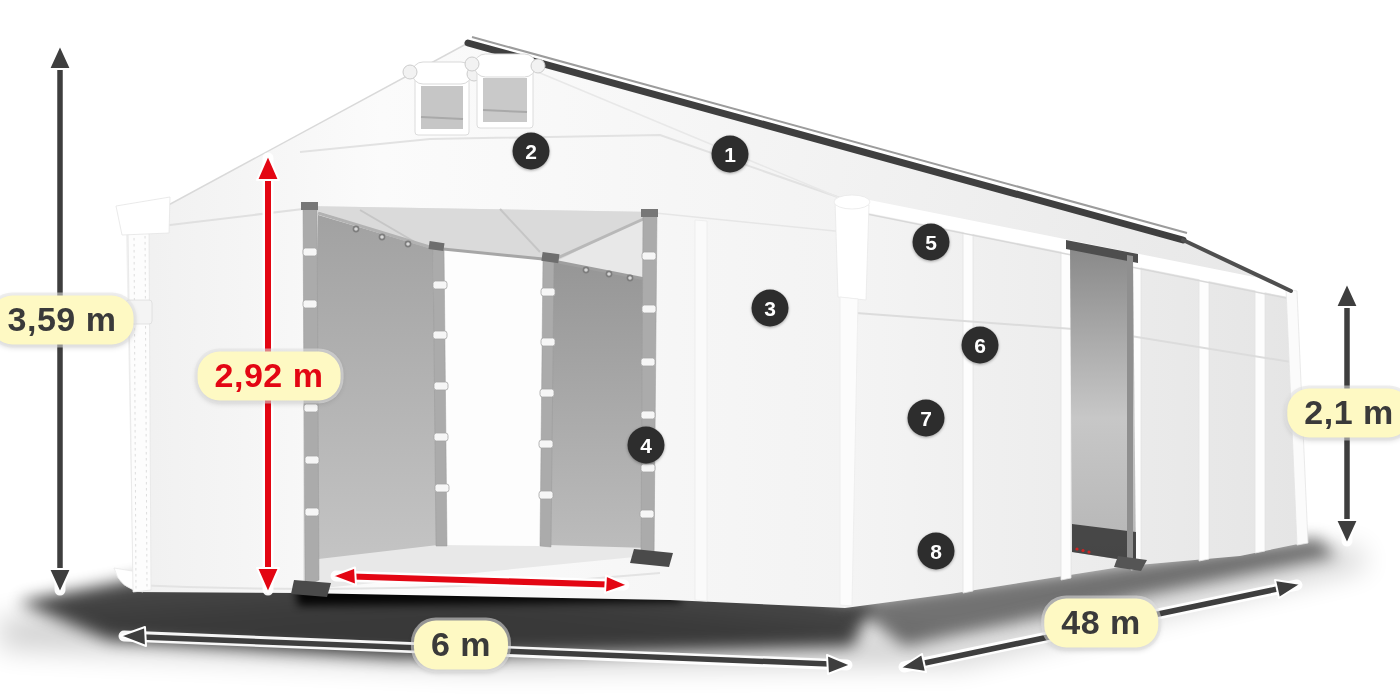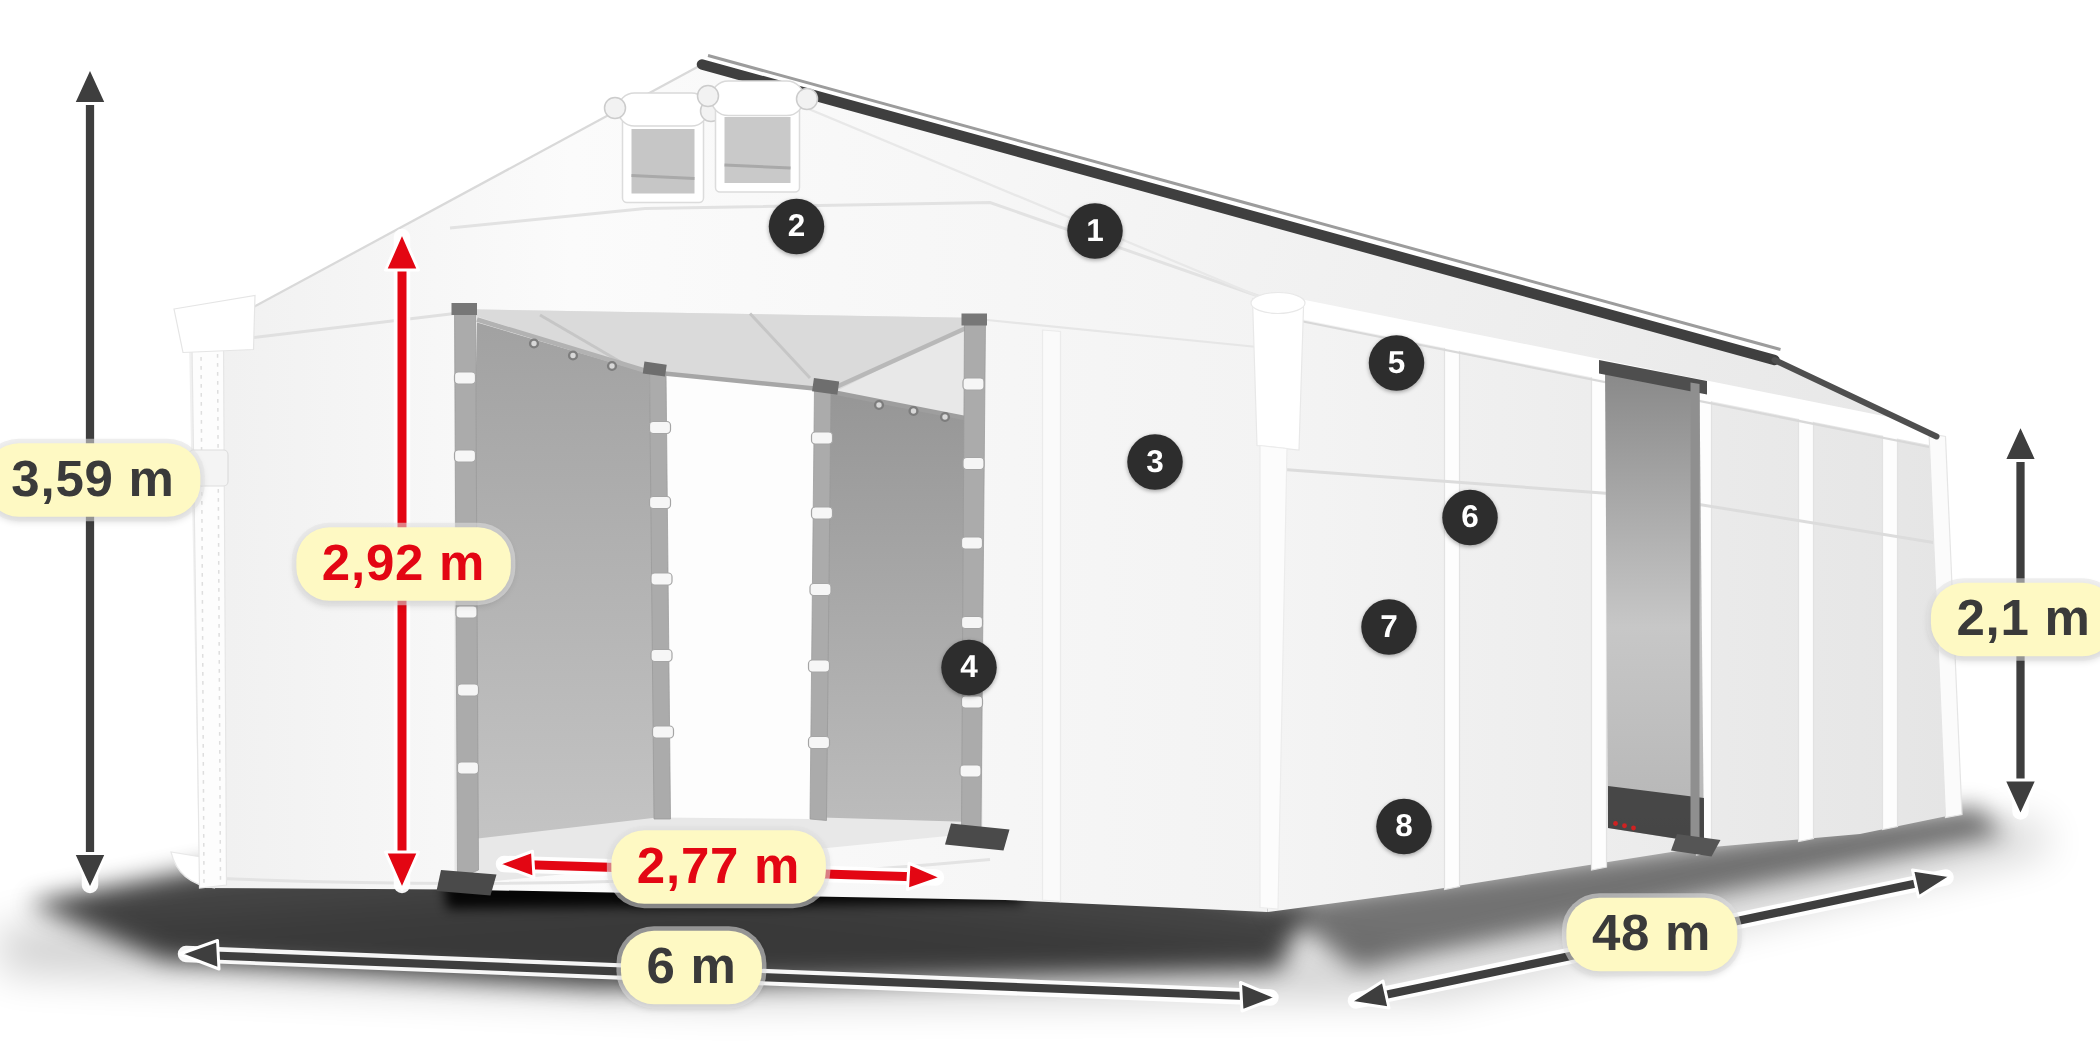--- a/index.html
+++ b/index.html
@@ -294,21 +294,20 @@
         <path class="arrow-casing" d="M1347,286 L1347,541"></path>
         <path class="arrow-line" d="M1347,303 L1347,525"></path>
         <path class="arrow-head" d="M1347,283 L1336,307 L1358,307 Z"></path>
         <path class="arrow-head" d="M1347,544 L1336,520 L1358,520 Z"></path>
       </g>
     </g>
   </svg>
 
   <div class="dim-pill" style="left:62px;top:320px;">3,59 m</div>
   <div class="dim-pill red" style="left:269px;top:376px;">2,92 m</div>
-  <div class="dim-pill red" style="left:479px;top:578px;">2,77 m</div>
   <div class="dim-pill" style="left:461px;top:645px;">6 m</div>
   <div class="dim-pill" style="left:1101px;top:623px;">48 m</div>
   <div class="dim-pill" style="left:1349px;top:413px;">2,1 m</div>
 
   <div class="callout-badge" style="left:730px;top:154px;">1</div>
   <div class="callout-badge" style="left:531px;top:151px;">2</div>
   <div class="callout-badge" style="left:770px;top:308px;">3</div>
   <div class="callout-badge" style="left:646px;top:445px;">4</div>
   <div class="callout-badge" style="left:931px;top:242px;">5</div>
   <div class="callout-badge" style="left:980px;top:345px;">6</div>

